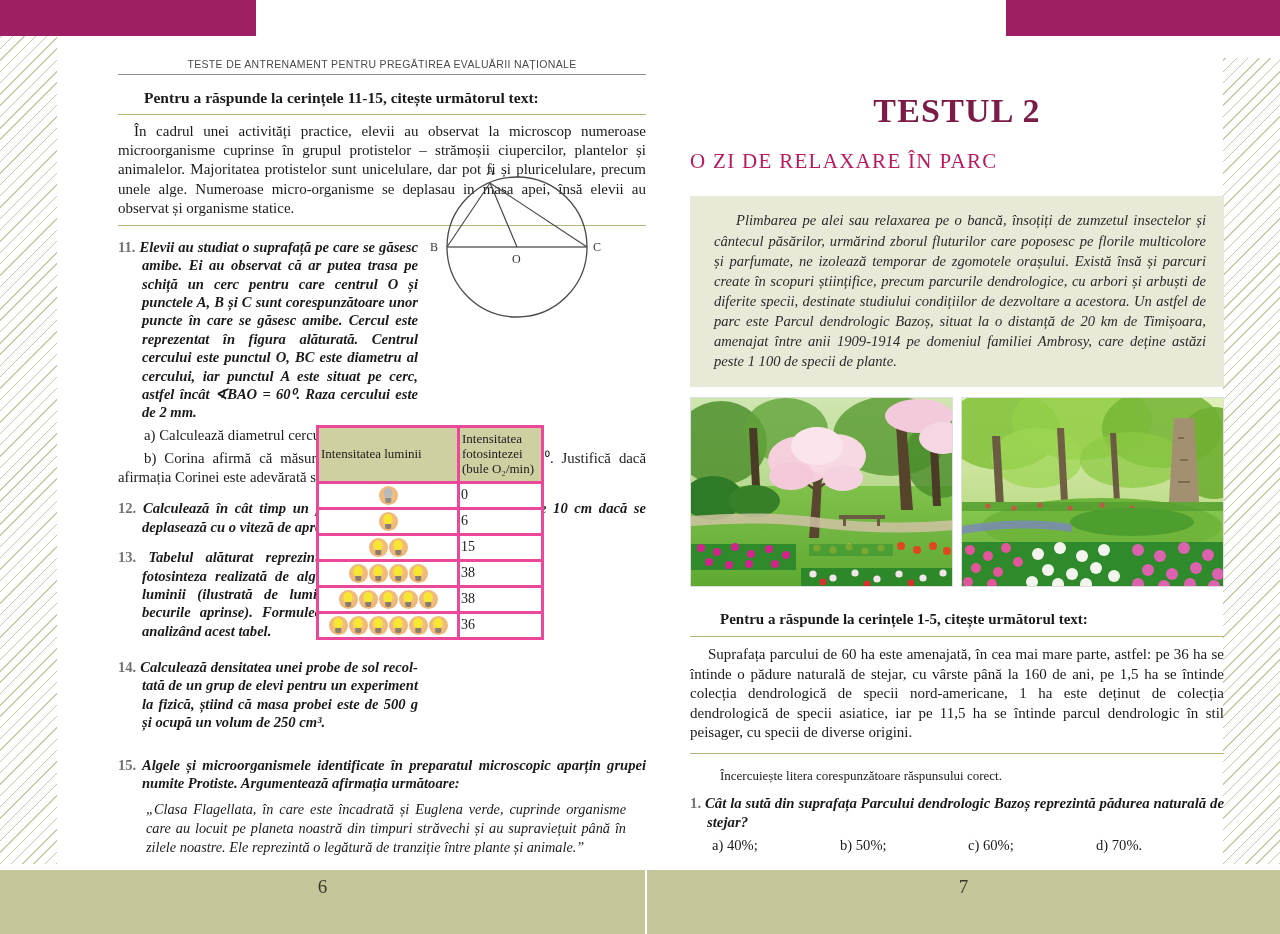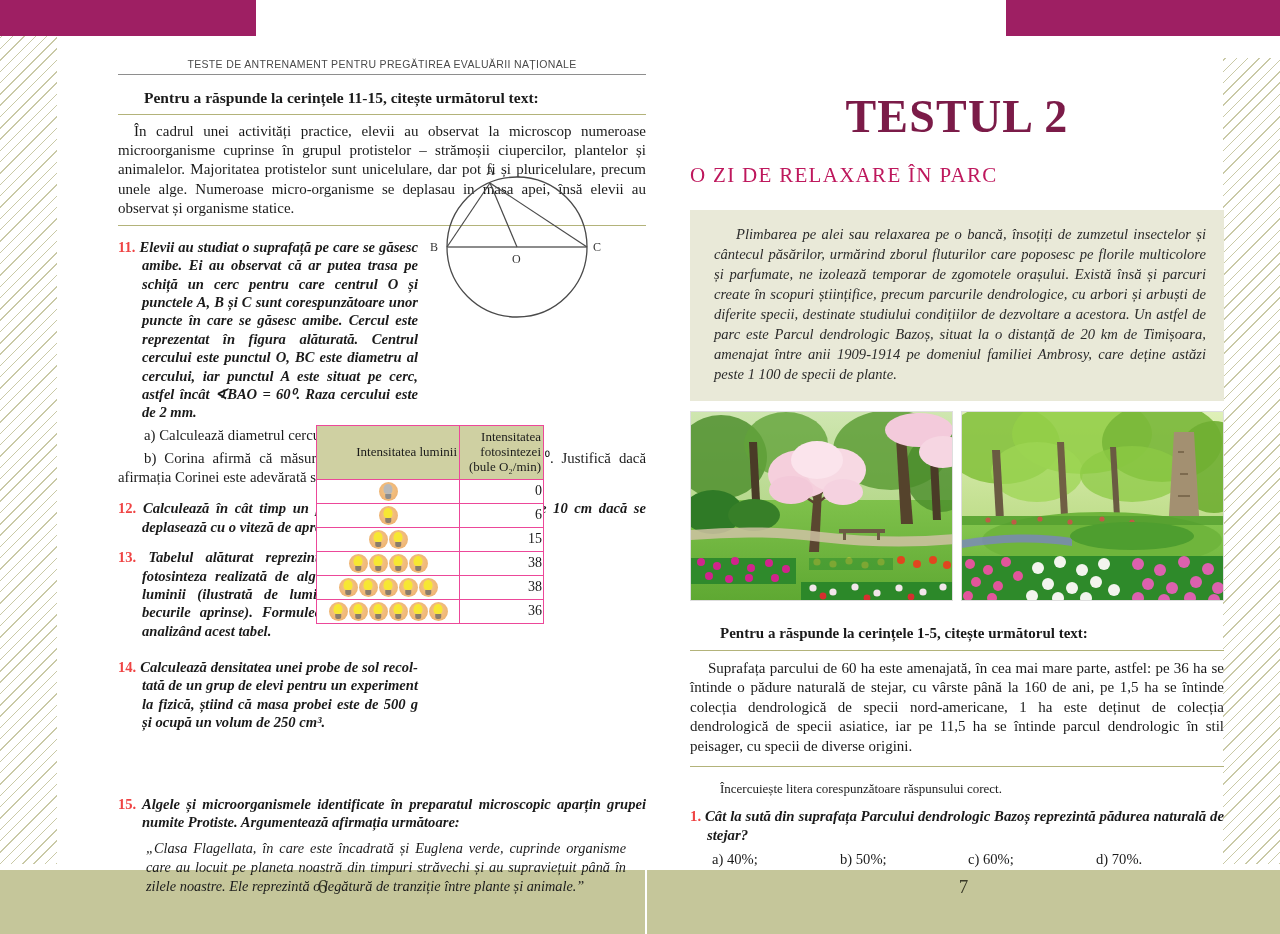--- a/index.html
+++ b/index.html
@@ -65,21 +65,21 @@
     font-weight:bold; font-size:15.5px;
     text-indent:26px; margin:0 0 7px 0;
   }
   .body-just {
     font-size:15px; line-height:1.28; text-align:justify;
     margin:7px 0 7px 0;
   }
   .body-just.first { text-indent:16px; }
 
   .qnum {
-    color:#ef4444; font-weight:bold; font-style:normal;
+    color:#737373; font-weight:bold; font-style:normal;
   }
   .q-item {
     font-style:italic; font-weight:bold; font-size:14.6px;
     line-height:1.26; text-align:justify;
     margin:12px 0 0 0;
     padding-left:24px; text-indent:-24px;
   }
   .q-sub {
     font-size:14.8px; line-height:1.3; text-align:justify; margin:4px 0 0 0;
   }
@@ -90,24 +90,24 @@
   .flow { overflow:hidden; }
   .flow-text { float:left; width:300px; }
 
   
   .lighttable {
     position:absolute; left:316px; top:425px;
     width:228px; border-collapse:collapse;
     z-index:6; background:#fff;
   }
   .lighttable td, .lighttable th {
-    border:1px solid #ec4899;
+    border:3px solid #ec4899;
     font-size:13.2px;
     font-family:"Liberation Serif", serif;
-    text-align:right;
+    text-align:left;
     vertical-align:middle;
   }
   .lighttable th {
     background:#cfd0a2; font-weight:normal;
     padding:4px 2px; line-height:1.15; font-size:13px;
   }
   .lighttable td.bulbcell { height:22px; padding:2px 4px; }
   .lighttable td.valcell { width:84px; height:22px; font-size:14px; }
   .bulbrow { display:flex; justify-content:center; align-items:center; gap:1px; }
   .bulb {
@@ -132,21 +132,21 @@
 
   .quote-block {
     font-style:italic; font-size:14.3px; line-height:1.33;
     margin:8px 0 0 28px; text-align:justify; width:480px;
   }
 
   
   .rp { position:absolute; left:690px; top:92px; width:534px; z-index:5; }
   .testul {
     text-align:center; color:#7b1b48;
-    font-size:46px; font-weight:bold; letter-spacing:1.2px;
+    font-size:34px; font-weight:bold; letter-spacing:1.2px;
     margin:0; line-height:1.1;
   }
   .subtitle {
     text-align:left; color:#be185d;
     font-size:21px; letter-spacing:1.3px;
     margin:20px 0 0 0;
   }
   .intro-box {
     margin-top:22px;
     background:#e9e9d8;
@@ -227,21 +227,21 @@
   <p class="q-item" style="width:300px;">
     <span class="qnum">13.</span>
     <span>Tabelul alăturat reprezintă relația între fotosinteza realizată de alge și intensitatea luminii (ilustrată de lumina produsă de becurile aprinse). Formulează o explicație analizând acest tabel.</span>
   </p>
 
   <p class="q-item" style="width:300px; margin-top:18px;">
     <span class="qnum">14.</span>
     <span>Calculează densitatea unei probe de sol recol-tată de un grup de elevi pentru un experiment la fizică, știind că masa probei este de 500 g și ocupă un volum de 250 cm³.</span>
   </p>
 
-  <p class="q-item" style="margin-top:63px;">
+  <p class="q-item" style="margin-top:24px;">
     <span class="qnum">15.</span>
     <span>Algele și microorganismele identificate în preparatul microscopic aparțin grupei numite Protiste. Argumentează afirmația următoare:</span>
   </p>
 
   <p class="quote-block">„Clasa Flagellata, în care este încadrată și Euglena verde, cuprinde organisme care au locuit pe planeta noastră din timpuri străvechi și au supraviețuit până în zilele noastre. Ele reprezintă o legătură de tranziție între plante și animale.”</p>
 </div>
 
 <div class="fig-wrap">
   <svg width="200" height="175" viewBox="0 0 200 175">
     <circle cx="97" cy="92" r="70" fill="none" stroke="#4a4a4a" stroke-width="1.3"></circle>

